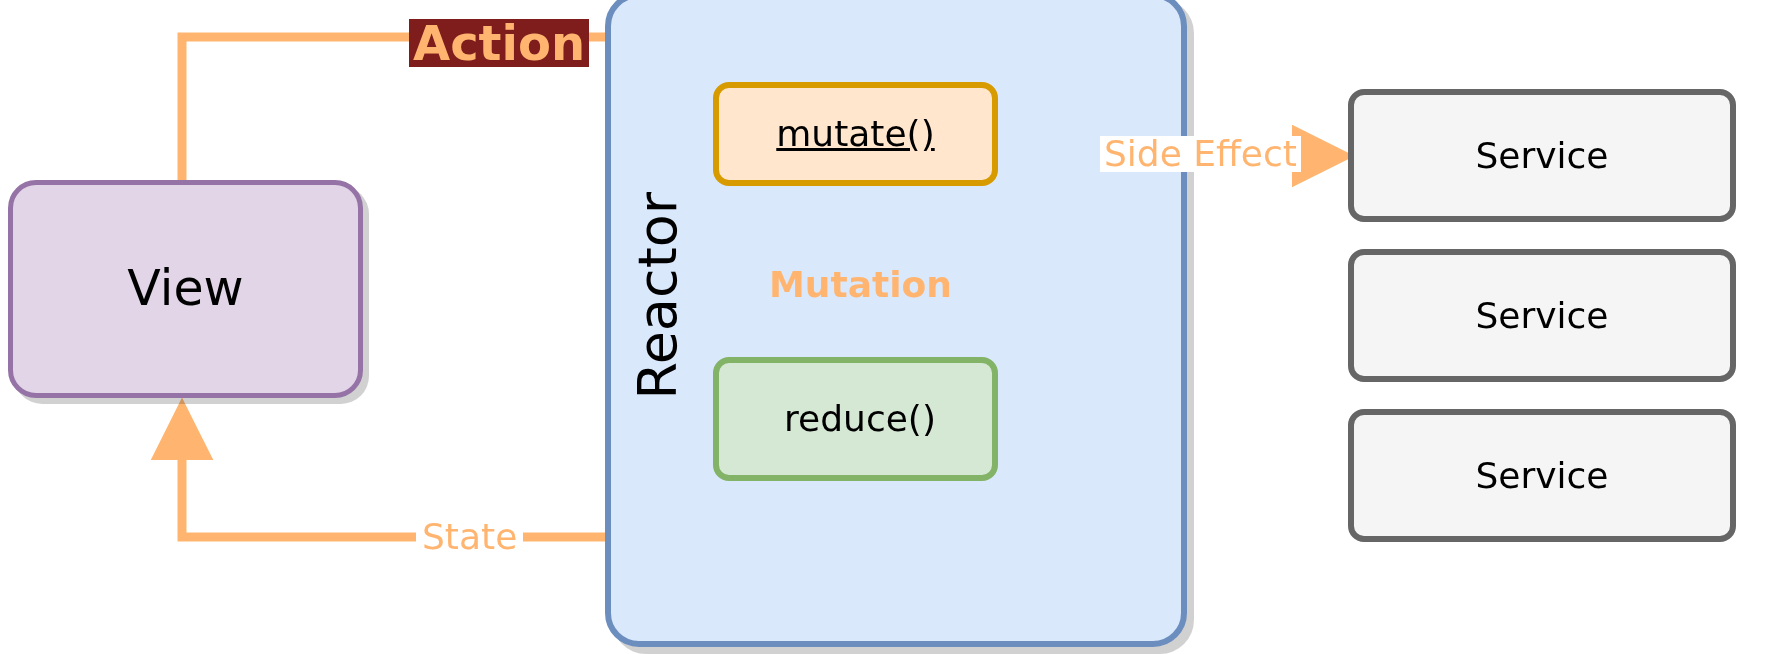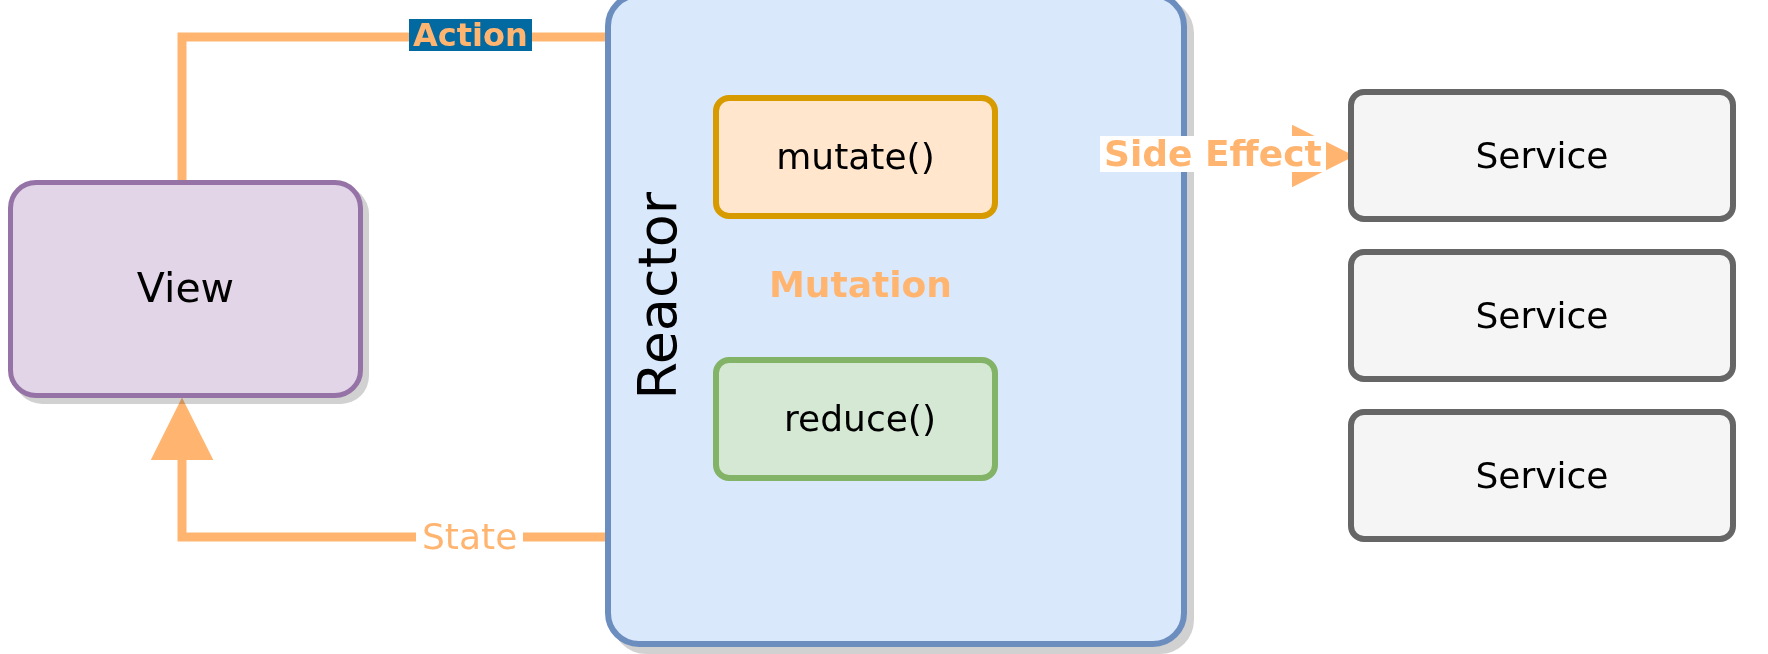--- a/index.html
+++ b/index.html
@@ -40,21 +40,21 @@
 
   
   .node-view {
     left: 8px;
     top: 180px;
     width: 355px;
     height: 218px;
     background: #e1d5e7;
     border: 5px solid #9673a6;
     border-radius: 28px;
-    font-size: 41px;
+    font-size: 49px;
     box-shadow: 6px 6px 0 rgba(0,0,0,0.18);
   }
 
   
   .node-reactor {
     left: 605px;
     top: -8px;
     width: 582px;
     height: 655px;
     background: #dae8fc;
@@ -72,27 +72,28 @@
     font-size: 54px;
     color: #000000;
     transform: rotate(-90deg);
     transform-origin: center center;
     white-space: nowrap;
   }
 
   
   .node-mutate {
     left: 713px;
-    top: 95px;
+    top: 82px;
     width: 285px;
-    height: 124px;
+    height: 104px;
     background: #ffe6cc;
     border: 6px solid #d79b00;
     border-radius: 16px;
     font-size: 36px;
+    text-decoration: underline;
   }
 
   
   .node-reduce {
     left: 713px;
     top: 357px;
     width: 285px;
     height: 124px;
     background: #d5e8d4;
     border: 6px solid #82b366;
@@ -114,24 +115,23 @@
   .svc-0 { top: 89px; }
   .svc-1 { top: 249px; }
   .svc-2 { top: 409px; }
 
   
   .wire-label {
     position: absolute;
     color: #ffb570;
     white-space: nowrap;
     line-height: 1;
-    font-weight: bold;
   }
-  .wl-action   { left: 409px;  top: 19px;  font-size: 32px; font-weight: bold;
-                 background: #0369a1; padding: 0 4px; }
+  .wl-action   { left: 409px;  top: 19px;  font-size: 48px; font-weight: bold;
+                 background: #7f1d1d; padding: 0 4px; }
   .wl-mutation { left: 763px;  top: 267px; font-size: 36px; font-weight: bold;
                  background: #dae8fc; padding: 0 6px; }
   .wl-state    { left: 416px;  top: 519px; font-size: 36px; font-weight: normal;
                  background: #ffffff; padding: 0 6px; }
   .wl-side     { left: 1100px; top: 136px; font-size: 36px;
                  background: #ffffff; padding: 0 4px; }
 </style>
 </head>
 <body>
 

